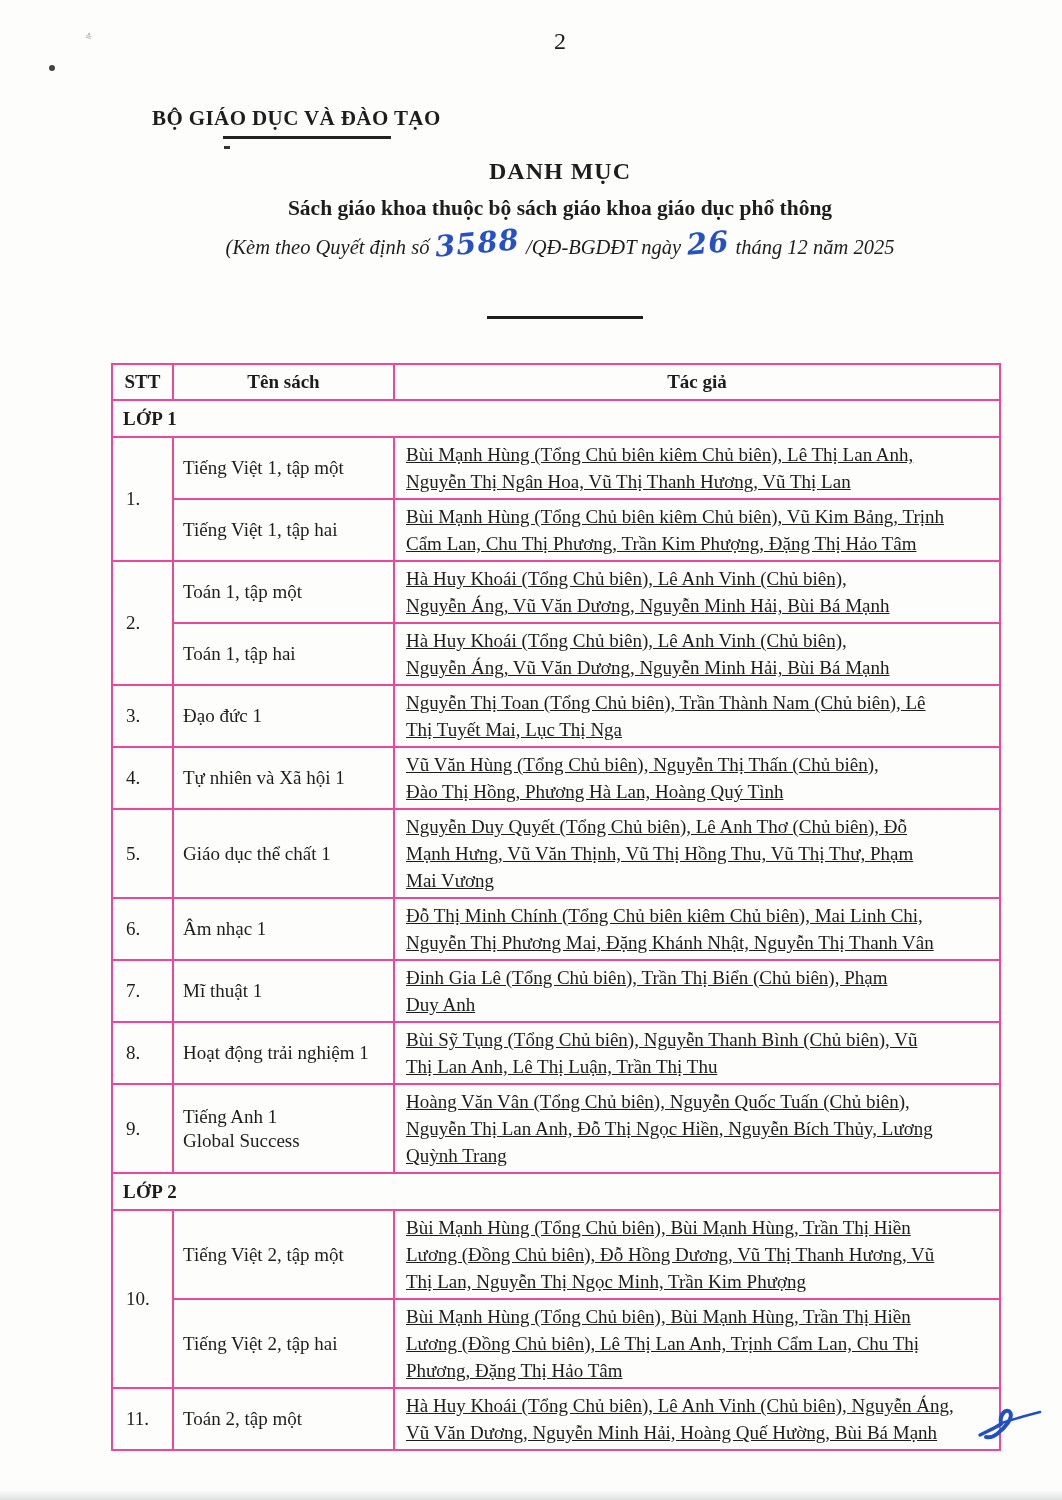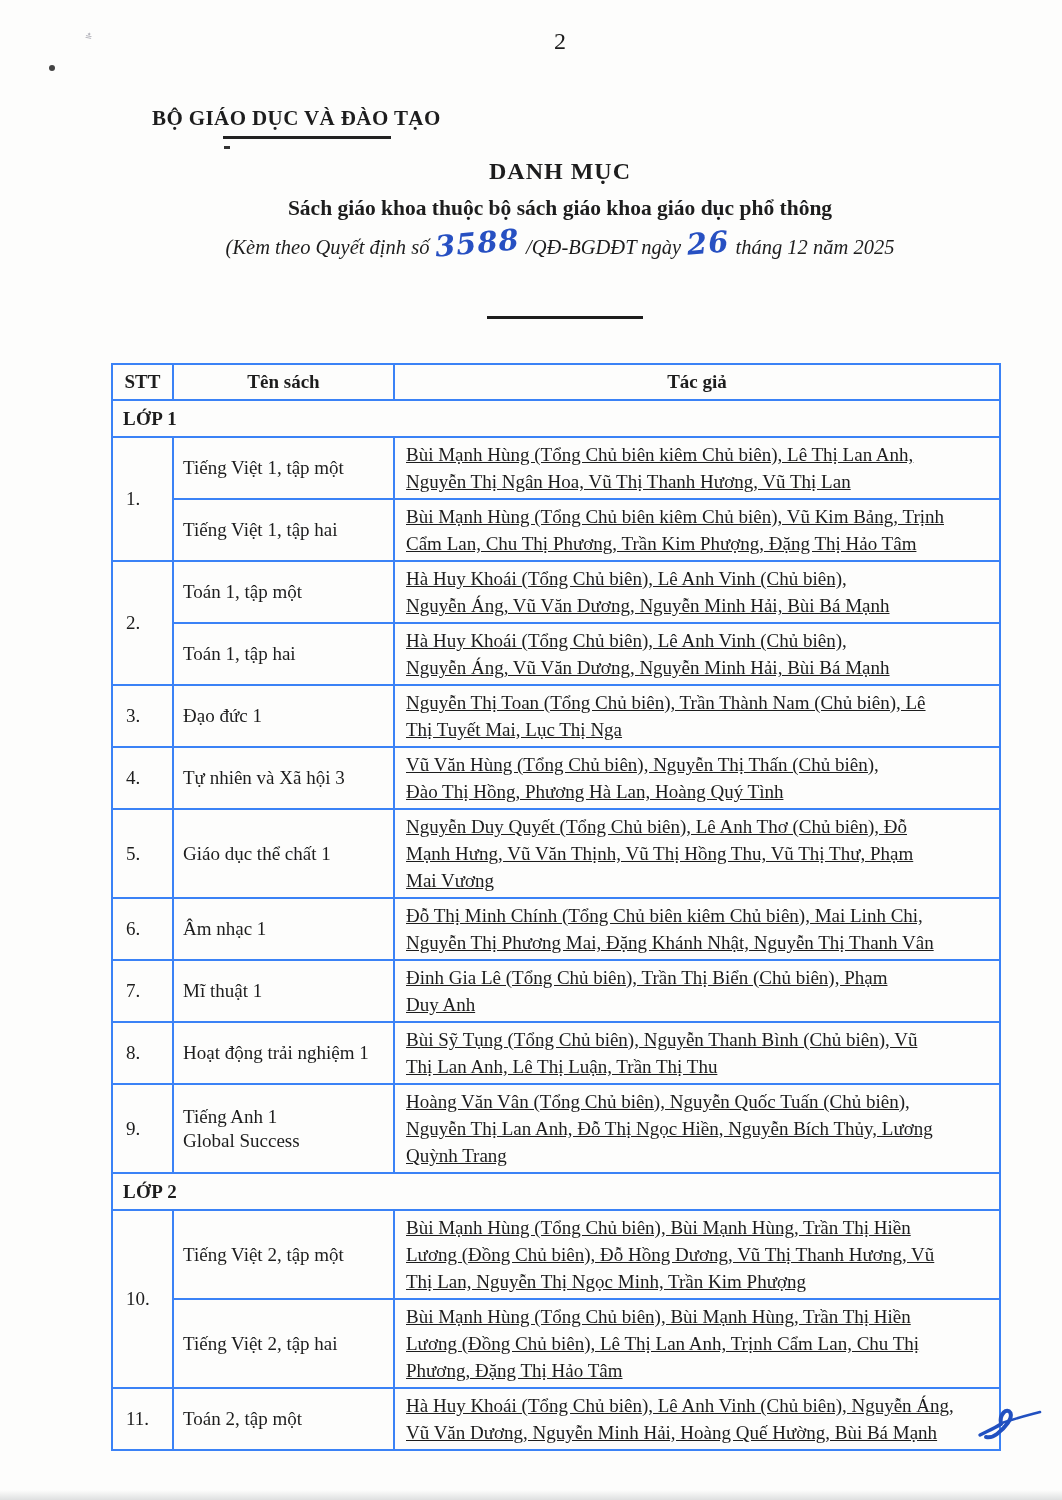--- a/index.html
+++ b/index.html
@@ -38,21 +38,21 @@
 
   
   table.booklist{
     position:absolute;left:111px;top:363px;width:888px;
     border-collapse:collapse;table-layout:fixed;
   }
   table.booklist col.c-stt{width:61px;}
   table.booklist col.c-name{width:221px;}
   table.booklist col.c-auth{width:606px;}
   table.booklist th, table.booklist td{
-    border:2px solid #3b82f6;vertical-align:middle;
+    border:2px solid #ec4899;vertical-align:middle;
     font-size:19px;color:#1d1d1d;
   }
   th.col-header{font-size:20px;font-weight:bold;text-align:center;height:30px;padding:2px 4px;}
   td.section-cell{font-size:20px;font-weight:bold;height:31px;padding:2px 0 2px 10px;letter-spacing:.4px;}
   td.stt-cell{padding:2px 4px 2px 13px;text-align:left;}
   td.name-cell{padding:3px 4px 3px 9px;line-height:24px;white-space:pre-line;}
   td.auth-cell{padding:3px 8px 3px 11px;line-height:27px;white-space:pre-line;text-decoration:underline;}
 
   
   .pen-flourish{position:absolute;left:950px;top:1390px;width:112px;height:70px;}
@@ -118,21 +118,21 @@
 Nguyễn Áng, Vũ Văn Dương, Nguyễn Minh Hải, Bùi Bá Mạnh</td>
         </tr>
         <tr>
           <td class="stt-cell" rowspan="1">3.</td>
           <td class="name-cell">Đạo đức 1</td>
           <td class="auth-cell">Nguyễn Thị Toan (Tổng Chủ biên), Trần Thành Nam (Chủ biên), Lê
 Thị Tuyết Mai, Lục Thị Nga</td>
         </tr>
         <tr>
           <td class="stt-cell" rowspan="1">4.</td>
-          <td class="name-cell">Tự nhiên và Xã hội 3</td>
+          <td class="name-cell">Tự nhiên và Xã hội 1</td>
           <td class="auth-cell">Vũ Văn Hùng (Tổng Chủ biên), Nguyễn Thị Thấn (Chủ biên),
 Đào Thị Hồng, Phương Hà Lan, Hoàng Quý Tình</td>
         </tr>
         <tr>
           <td class="stt-cell" rowspan="1">5.</td>
           <td class="name-cell">Giáo dục thể chất 1</td>
           <td class="auth-cell">Nguyễn Duy Quyết (Tổng Chủ biên), Lê Anh Thơ (Chủ biên), Đỗ
 Mạnh Hưng, Vũ Văn Thịnh, Vũ Thị Hồng Thu, Vũ Thị Thư, Phạm
 Mai Vương</td>
         </tr>

